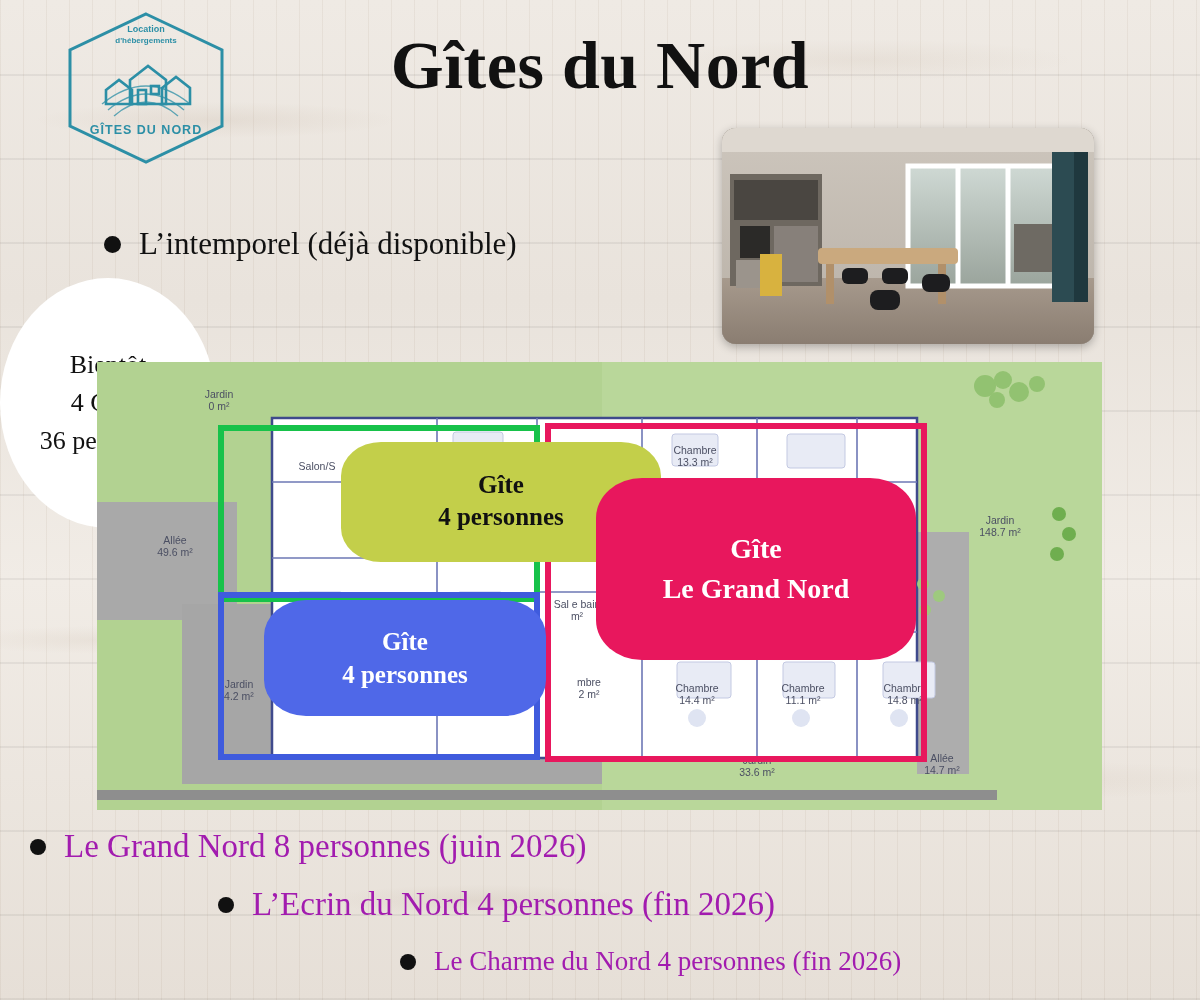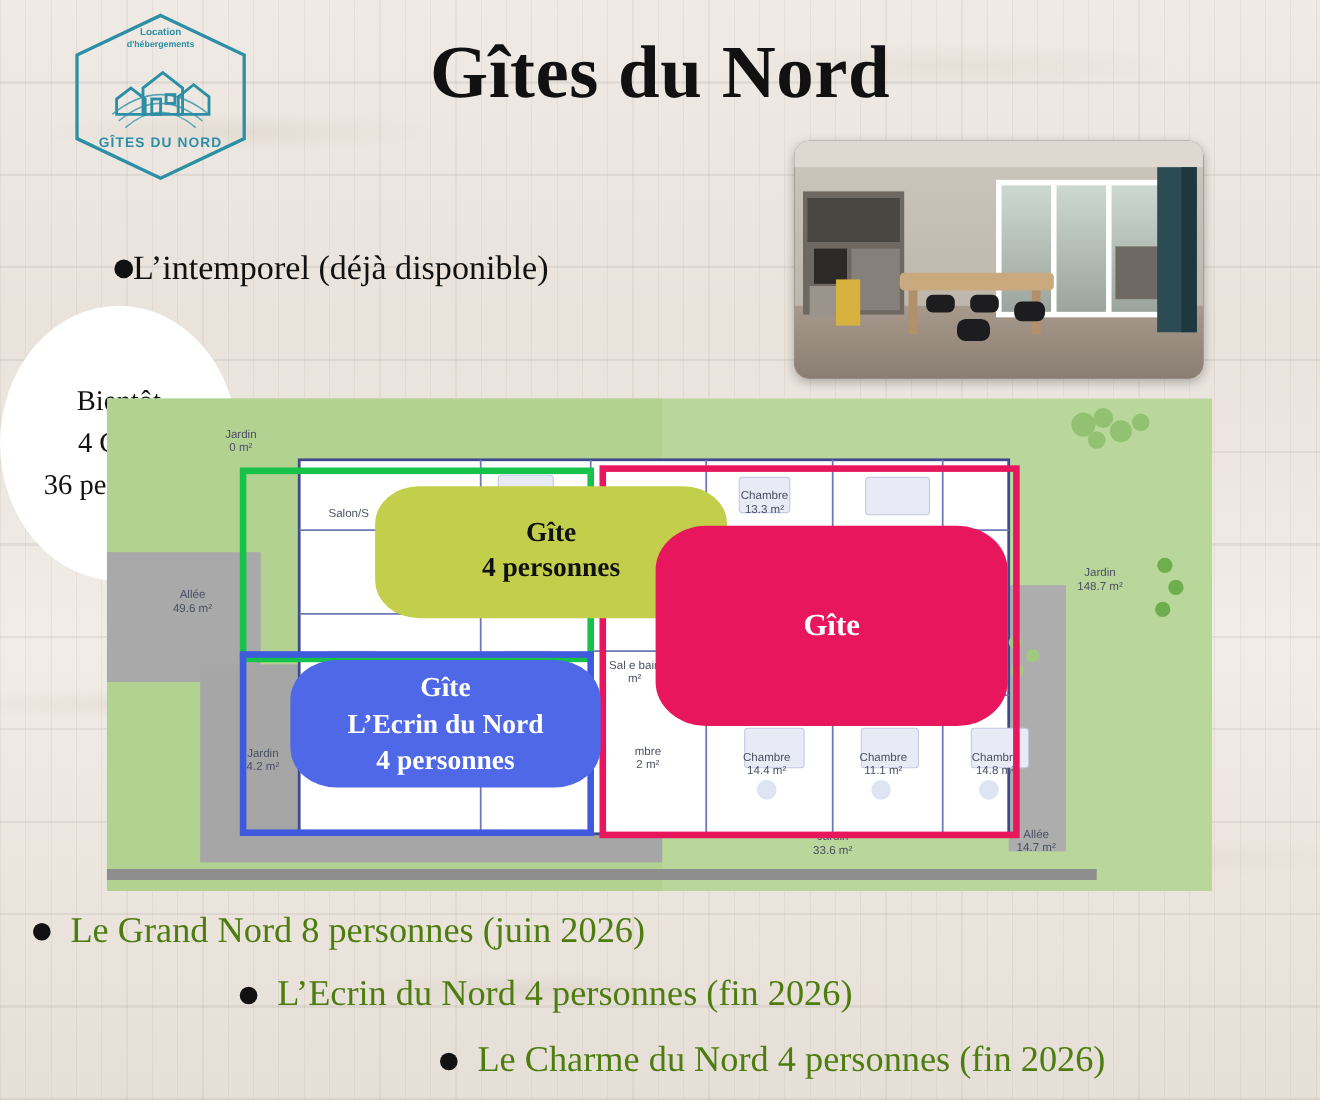--- a/index.html
+++ b/index.html
@@ -40,21 +40,21 @@
   .photo{
     position:absolute;left:722px;top:128px;width:372px;height:216px;
     border-radius:14px;overflow:hidden;
     box-shadow:0 3px 10px rgba(0,0,0,.28);
     background:#6a6258;
   }
   .photo svg{display:block}
 
   
   .bullet-top{
-    position:absolute;left:104px;top:226px;display:flex;align-items:center;
+    position:absolute;left:104px;top:226px;display:flex;align-items:center;gap:18px;
   }
   .dot{width:17px;height:17px;border-radius:50%;background:#111;display:inline-block;flex:none;}
   .bullet-top .txt{font-size:31px;color:#111;font-family:"Liberation Serif", serif;}
 
   
   .circle{
     position:absolute;left:0px;top:278px;width:216px;height:250px;border-radius:50%;
     background:#fff;display:flex;flex-direction:column;align-items:center;justify-content:center;
     line-height:1.45;color:#111;font-size:26px;text-align:center;
   }
@@ -92,25 +92,25 @@
   }
   .blob-pink span{font-size:28px;line-height:1.42;}
 
   
   .zone{position:absolute;border-style:solid;background:transparent;}
   .zone-green{left:218px;top:425px;width:310px;height:165px;border-width:6px;border-color:#17c24a;}
   .zone-blue{left:218px;top:592px;width:310px;height:156px;border-width:6px;border-color:#3f5bdd;}
   .zone-pink{left:545px;top:423px;width:370px;height:327px;border-width:6px;border-color:#e8175d;}
 
   
-  .bot{position:absolute;color:#4d7c0f;font-family:"Liberation Serif", serif;}
+  .bot{position:absolute;color:#a21caf;font-family:"Liberation Serif", serif;}
   .bot-row{display:flex;align-items:center;gap:18px;}
   .bot1{left:30px;top:828px;font-size:33px;}
   .bot2{left:218px;top:886px;font-size:33px;}
-  .bot3{left:400px;top:946px;font-size:33px;}
+  .bot3{left:400px;top:946px;font-size:27px;}
   .bot .dot{width:16px;height:16px;}
 </style>
 </head>
 <body>
 
 <div class="wood-noise"></div>
 
 <div class="logo">
   <svg width="168" height="160" viewBox="0 0 168 160" xmlns="http://www.w3.org/2000/svg">
     <polygon points="84,6 160,42 160,118 84,154 8,118 8,42" fill="none" stroke="#2c8fa6" stroke-width="3"></polygon>
@@ -315,26 +315,26 @@
 <div class="zone zone-blue"></div>
 <div class="zone zone-pink"></div>
 
 <div class="blob blob-olive">
   <span class="l1">Gîte</span>
   <span class="l3">4 personnes</span>
 </div>
 
 <div class="blob blob-blue">
   <span>Gîte</span>
-  <span>L’Ecrin du Nord</span>
   <span>4 personnes</span>
 </div>
 
 <div class="blob blob-pink">
   <span>Gîte</span>
+  <span>Le Grand Nord</span>
 </div>
 
 <div class="bot bot1 bot-row">
   <span class="dot"></span>
   <span>Le Grand Nord 8 personnes (juin 2026)</span>
 </div>
 <div class="bot bot2 bot-row">
   <span class="dot"></span>
   <span>L’Ecrin du Nord 4 personnes (fin 2026)</span>
 </div>

